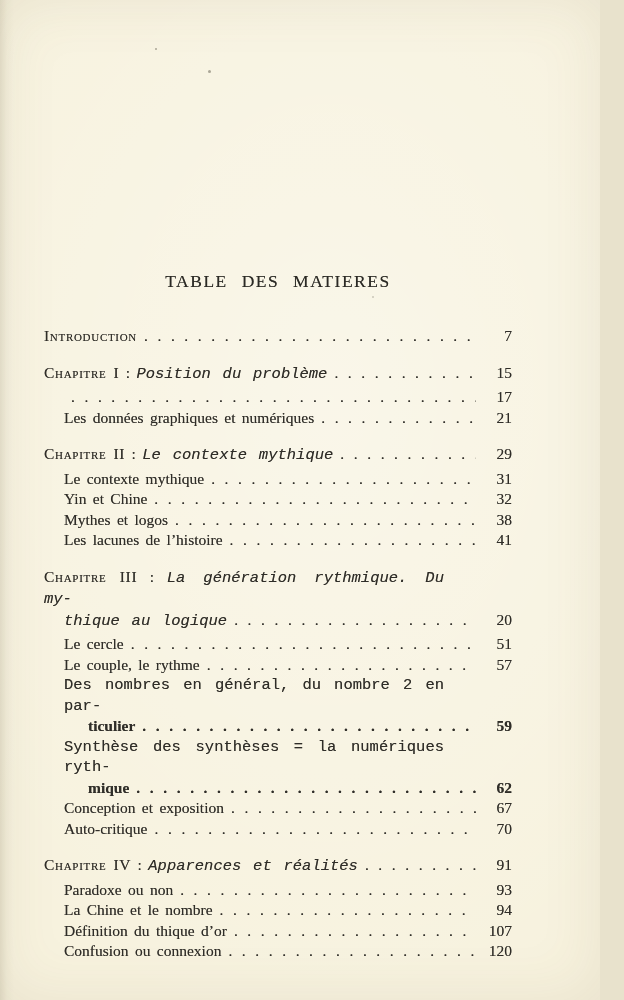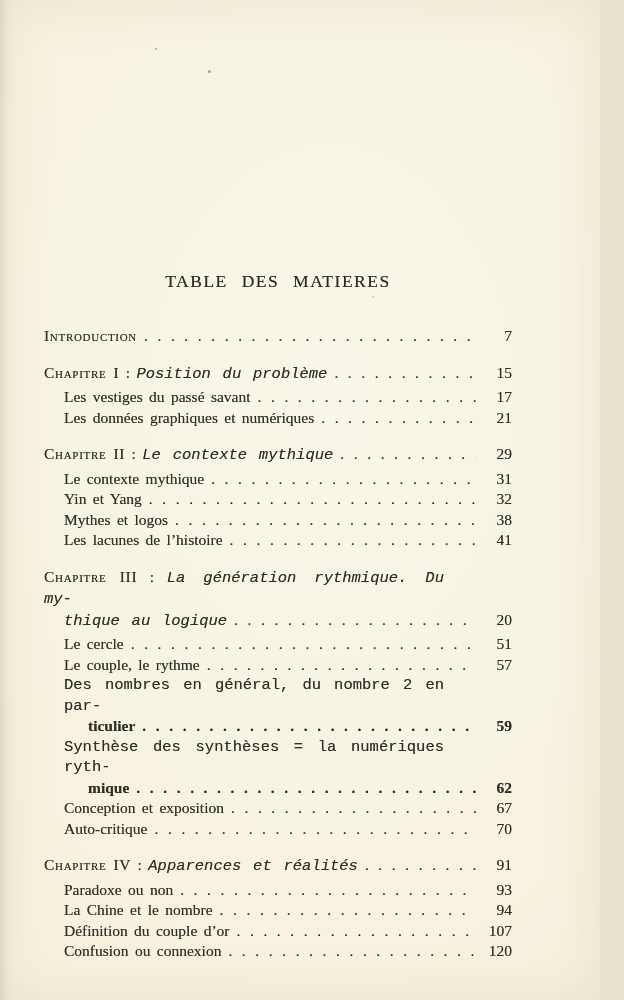--- a/index.html
+++ b/index.html
@@ -100,21 +100,20 @@
       </div>
       <div class="entry main gap">
         <div class="leader">
           <span class="txt"><span class="seg-sc">Chapitre I</span><span class="seg-r"> : </span><span class="seg-i">Position du problème</span></span>
           <span class="dots">. . . . . . . . . . . . . . . . . . . . . . . . . . . . . . . . . . . . . . . . . . . . . . . . . . . . . . . . . . . . . . . . . . . . . . </span>
           <span class="pg">15</span>
         </div>
       </div>
       <div class="entry sub">
         <div class="leader">
-          <span class="txt"><span class="seg-r">Les vestiges du passé savant</span></span>
           <span class="dots">. . . . . . . . . . . . . . . . . . . . . . . . . . . . . . . . . . . . . . . . . . . . . . . . . . . . . . . . . . . . . . . . . . . . . . </span>
           <span class="pg">17</span>
         </div>
       </div>
       <div class="entry sub">
         <div class="leader">
           <span class="txt"><span class="seg-r">Les données graphiques et numériques</span></span>
           <span class="dots">. . . . . . . . . . . . . . . . . . . . . . . . . . . . . . . . . . . . . . . . . . . . . . . . . . . . . . . . . . . . . . . . . . . . . . </span>
           <span class="pg">21</span>
         </div>
@@ -128,21 +127,21 @@
       </div>
       <div class="entry sub">
         <div class="leader">
           <span class="txt"><span class="seg-r">Le contexte mythique</span></span>
           <span class="dots">. . . . . . . . . . . . . . . . . . . . . . . . . . . . . . . . . . . . . . . . . . . . . . . . . . . . . . . . . . . . . . . . . . . . . . </span>
           <span class="pg">31</span>
         </div>
       </div>
       <div class="entry sub">
         <div class="leader">
-          <span class="txt"><span class="seg-r">Yin et Yang</span></span>
+          <span class="txt"><span class="seg-r">Yin et Chine</span></span>
           <span class="dots">. . . . . . . . . . . . . . . . . . . . . . . . . . . . . . . . . . . . . . . . . . . . . . . . . . . . . . . . . . . . . . . . . . . . . . </span>
           <span class="pg">32</span>
         </div>
       </div>
       <div class="entry sub">
         <div class="leader">
           <span class="txt"><span class="seg-r">Mythes et logos</span></span>
           <span class="dots">. . . . . . . . . . . . . . . . . . . . . . . . . . . . . . . . . . . . . . . . . . . . . . . . . . . . . . . . . . . . . . . . . . . . . . </span>
           <span class="pg">38</span>
         </div>
@@ -222,21 +221,21 @@
       </div>
       <div class="entry sub">
         <div class="leader">
           <span class="txt"><span class="seg-r">La Chine et le nombre</span></span>
           <span class="dots">. . . . . . . . . . . . . . . . . . . . . . . . . . . . . . . . . . . . . . . . . . . . . . . . . . . . . . . . . . . . . . . . . . . . . . </span>
           <span class="pg">94</span>
         </div>
       </div>
       <div class="entry sub">
         <div class="leader">
-          <span class="txt"><span class="seg-r">Définition du couple d’or</span></span>
+          <span class="txt"><span class="seg-r">Définition du thique d’or</span></span>
           <span class="dots">. . . . . . . . . . . . . . . . . . . . . . . . . . . . . . . . . . . . . . . . . . . . . . . . . . . . . . . . . . . . . . . . . . . . . . </span>
           <span class="pg">107</span>
         </div>
       </div>
       <div class="entry sub">
         <div class="leader">
           <span class="txt"><span class="seg-r">Confusion ou connexion</span></span>
           <span class="dots">. . . . . . . . . . . . . . . . . . . . . . . . . . . . . . . . . . . . . . . . . . . . . . . . . . . . . . . . . . . . . . . . . . . . . . </span>
           <span class="pg">120</span>
         </div>

